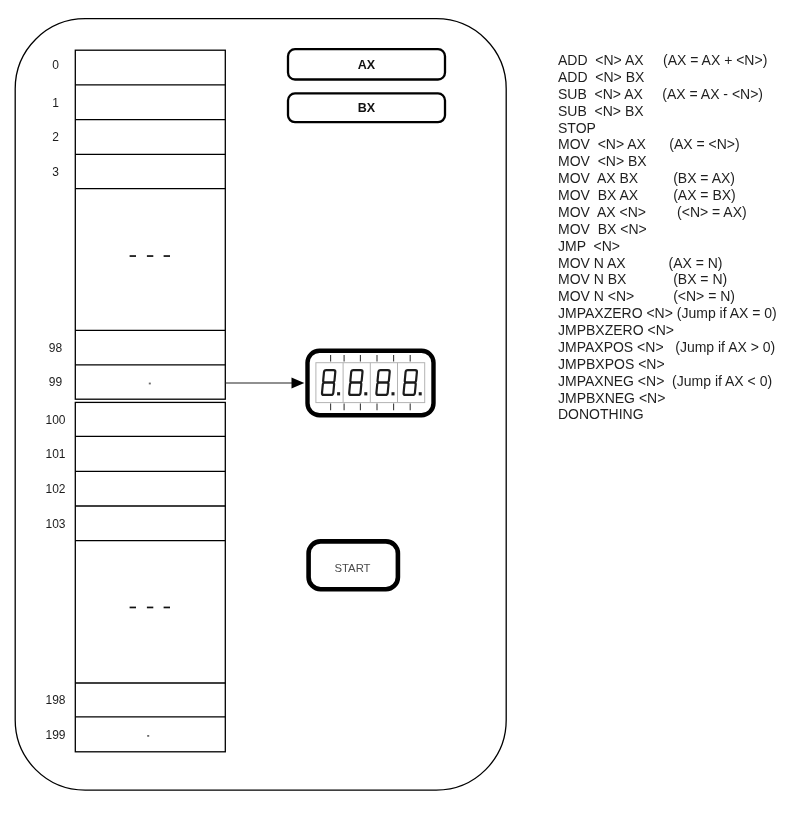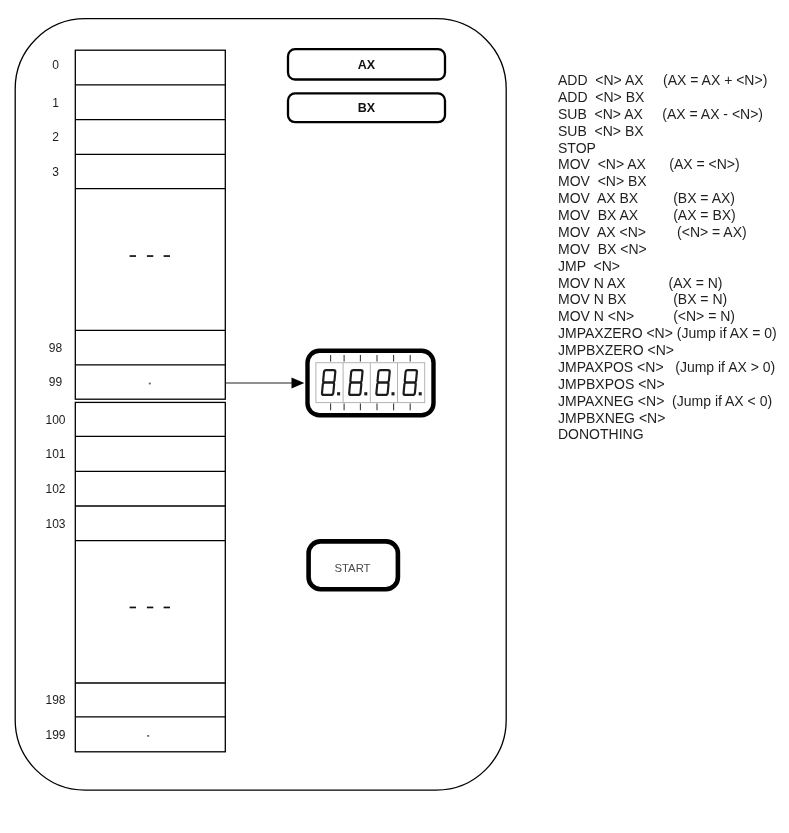--- a/index.html
+++ b/index.html
@@ -1,17 +1,17 @@
 <!DOCTYPE html>
 <html><head>
 <meta charset="utf-8">
 <style>
   html,body{margin:0;padding:0;background:#ffffff;}
   body{width:789px;height:833px;position:relative;font-family:"Liberation Sans",sans-serif;}
-  .ins{position:absolute;left:558px;top:72px;font-size:14px;line-height:16.87px;
+  .ins{position:absolute;left:558px;top:52px;font-size:14px;line-height:16.87px;
        color:#1f1f1f;white-space:pre;}
 </style>
 </head>
 <body>
 <svg width="789" height="833" viewBox="0 0 789 833" style="position:absolute;left:0;top:0" font-family="Liberation Sans, sans-serif">
 
   <rect x="15.2" y="18.7" width="491" height="771.4" rx="70" ry="70" fill="#ffffff" stroke="#000000" stroke-width="1.3"></rect>
 
   <g stroke="#000000" stroke-width="1.3" fill="none">
     <rect x="75.3" y="50.2" width="150" height="349"></rect>

